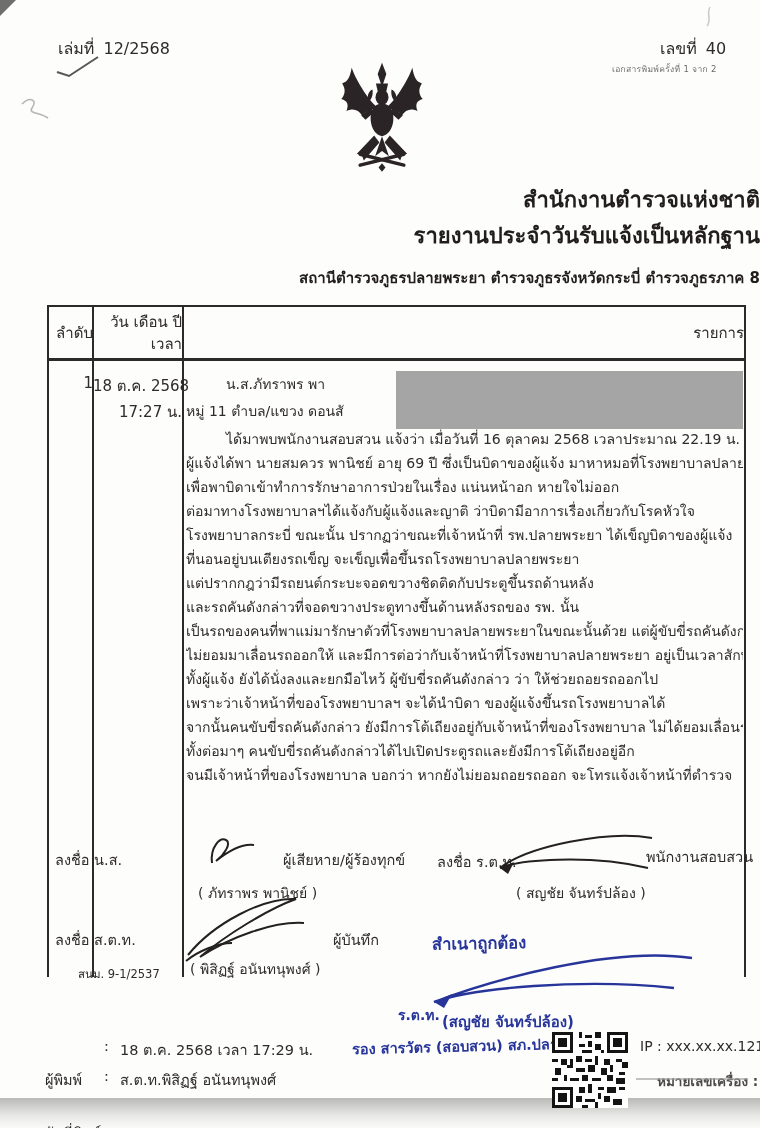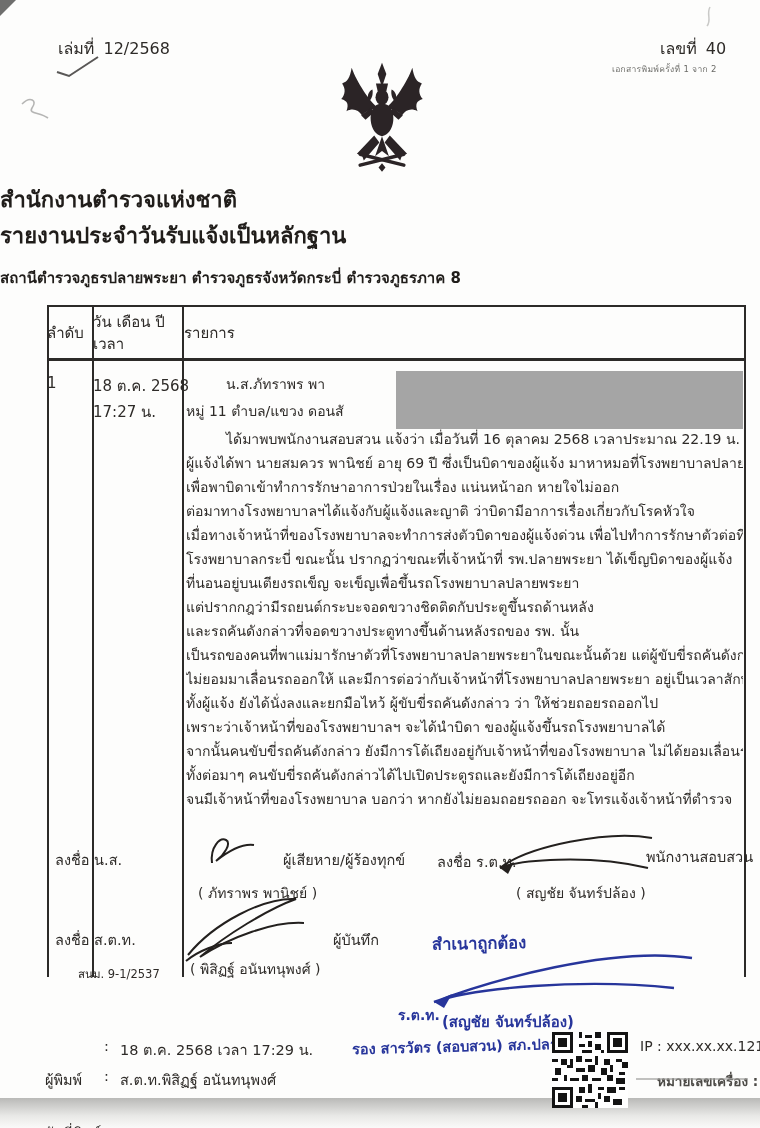--- a/index.html
+++ b/index.html
@@ -2,21 +2,21 @@
 <html><head>
 <meta charset="utf-8">
 <style>
   html,body{margin:0;padding:0;background:#9a9a98;}
   .page{
     position:relative;width:760px;height:1128px;margin:0 auto;
     background:#fdfdfc;overflow:hidden;
     font-family:"DejaVu Sans",sans-serif;color:#2e2b28;
   }
   .abs{position:absolute;}
-  .ctr{text-align:left;}
+  .ctr{text-align:right;}
   .nowrap{white-space:nowrap;}
   .t16{font-size:16px;}
   .t15{font-size:15px;}
   .t14{font-size:14px;}
   .tiny{font-size:8.5px;color:#6a6a66;letter-spacing:.3px;}
   .title{font-size:22px;font-weight:700;color:#201d1a;}
   .station{font-size:15px;font-weight:700;color:#201d1a;}
   .tline{background:#2c2a28;}
   .bodyline{height:24px;line-height:24px;font-size:14px;white-space:nowrap;overflow:hidden;}
   .indent{padding-left:40px;}
@@ -106,21 +106,20 @@
   <div class="abs redaction" style="left:396px;top:371px;width:347px;height:58px;"></div>
 
   <div class="abs bodyline indent" style="left:186px;top:372px;width:556px;">น.ส.ภัทราพร พา</div>
   <div class="abs bodyline" style="left:186px;top:399px;width:556px;">หมู่ 11 ตำบล/แขวง ดอนสั</div>
 
   <div class="abs" style="left:186px;top:427px;width:557px;overflow:hidden;">
     <div class="bodyline indent">ได้มาพบพนักงานสอบสวน แจ้งว่า เมื่อวันที่ 16  ตุลาคม 2568 เวลาประมาณ  22.19 น.</div>
     <div class="bodyline">ผู้แจ้งได้พา นายสมควร พานิชย์ อายุ 69 ปี ซึ่งเป็นบิดาของผู้แจ้ง มาหาหมอที่โรงพยาบาลปลายพระยา</div>
     <div class="bodyline">เพื่อพาบิดาเข้าทำการรักษาอาการป่วยในเรื่อง แน่นหน้าอก หายใจไม่ออก</div>
     <div class="bodyline">ต่อมาทางโรงพยาบาลฯได้แจ้งกับผู้แจ้งและญาติ  ว่าบิดามีอาการเรื่องเกี่ยวกับโรคหัวใจ</div>
-    <div class="bodyline">เมื่อทางเจ้าหน้าที่ของโรงพยาบาลจะทำการส่งตัวบิดาของผู้แจ้งด่วน   เพื่อไปทำการรักษาตัวต่อที่</div>
     <div class="bodyline">โรงพยาบาลกระบี่ ขณะนั้น ปรากฏว่าขณะที่เจ้าหน้าที่ รพ.ปลายพระยา ได้เข็ญบิดาของผู้แจ้ง</div>
     <div class="bodyline">ที่นอนอยู่บนเตียงรถเข็ญ จะเข็ญเพื่อขึ้นรถโรงพยาบาลปลายพระยา</div>
     <div class="bodyline">แต่ปรากกฎว่ามีรถยนต์กระบะจอดขวางชิดติดกับประตูขึ้นรถด้านหลัง</div>
     <div class="bodyline">และรถคันดังกล่าวที่จอดขวางประตูทางขึ้นด้านหลังรถของ รพ. นั้น</div>
     <div class="bodyline">เป็นรถของคนที่พาแม่มารักษาตัวที่โรงพยาบาลปลายพระยาในขณะนั้นด้วย  แต่ผู้ขับขี่รถคันดังกล่าว</div>
     <div class="bodyline">ไม่ยอมมาเลื่อนรถออกให้  และมีการต่อว่ากับเจ้าหน้าที่โรงพยาบาลปลายพระยา อยู่เป็นเวลาสักพัก</div>
     <div class="bodyline">ทั้งผู้แจ้ง ยังได้นั่งลงและยกมือไหว้ ผู้ขับขี่รถคันดังกล่าว ว่า ให้ช่วยถอยรถออกไป</div>
     <div class="bodyline">เพราะว่าเจ้าหน้าที่ของโรงพยาบาลฯ จะได้นำบิดา ของผู้แจ้งขึ้นรถโรงพยาบาลได้</div>
     <div class="bodyline">จากนั้นคนขับขี่รถคันดังกล่าว ยังมีการโต้เถียงอยู่กับเจ้าหน้าที่ของโรงพยาบาล ไม่ได้ยอมเลื่อนรถออกไป</div>
     <div class="bodyline">ทั้งต่อมาๆ คนขับขี่รถคันดังกล่าวได้ไปเปิดประตูรถและยังมีการโต้เถียงอยู่อีก</div>

